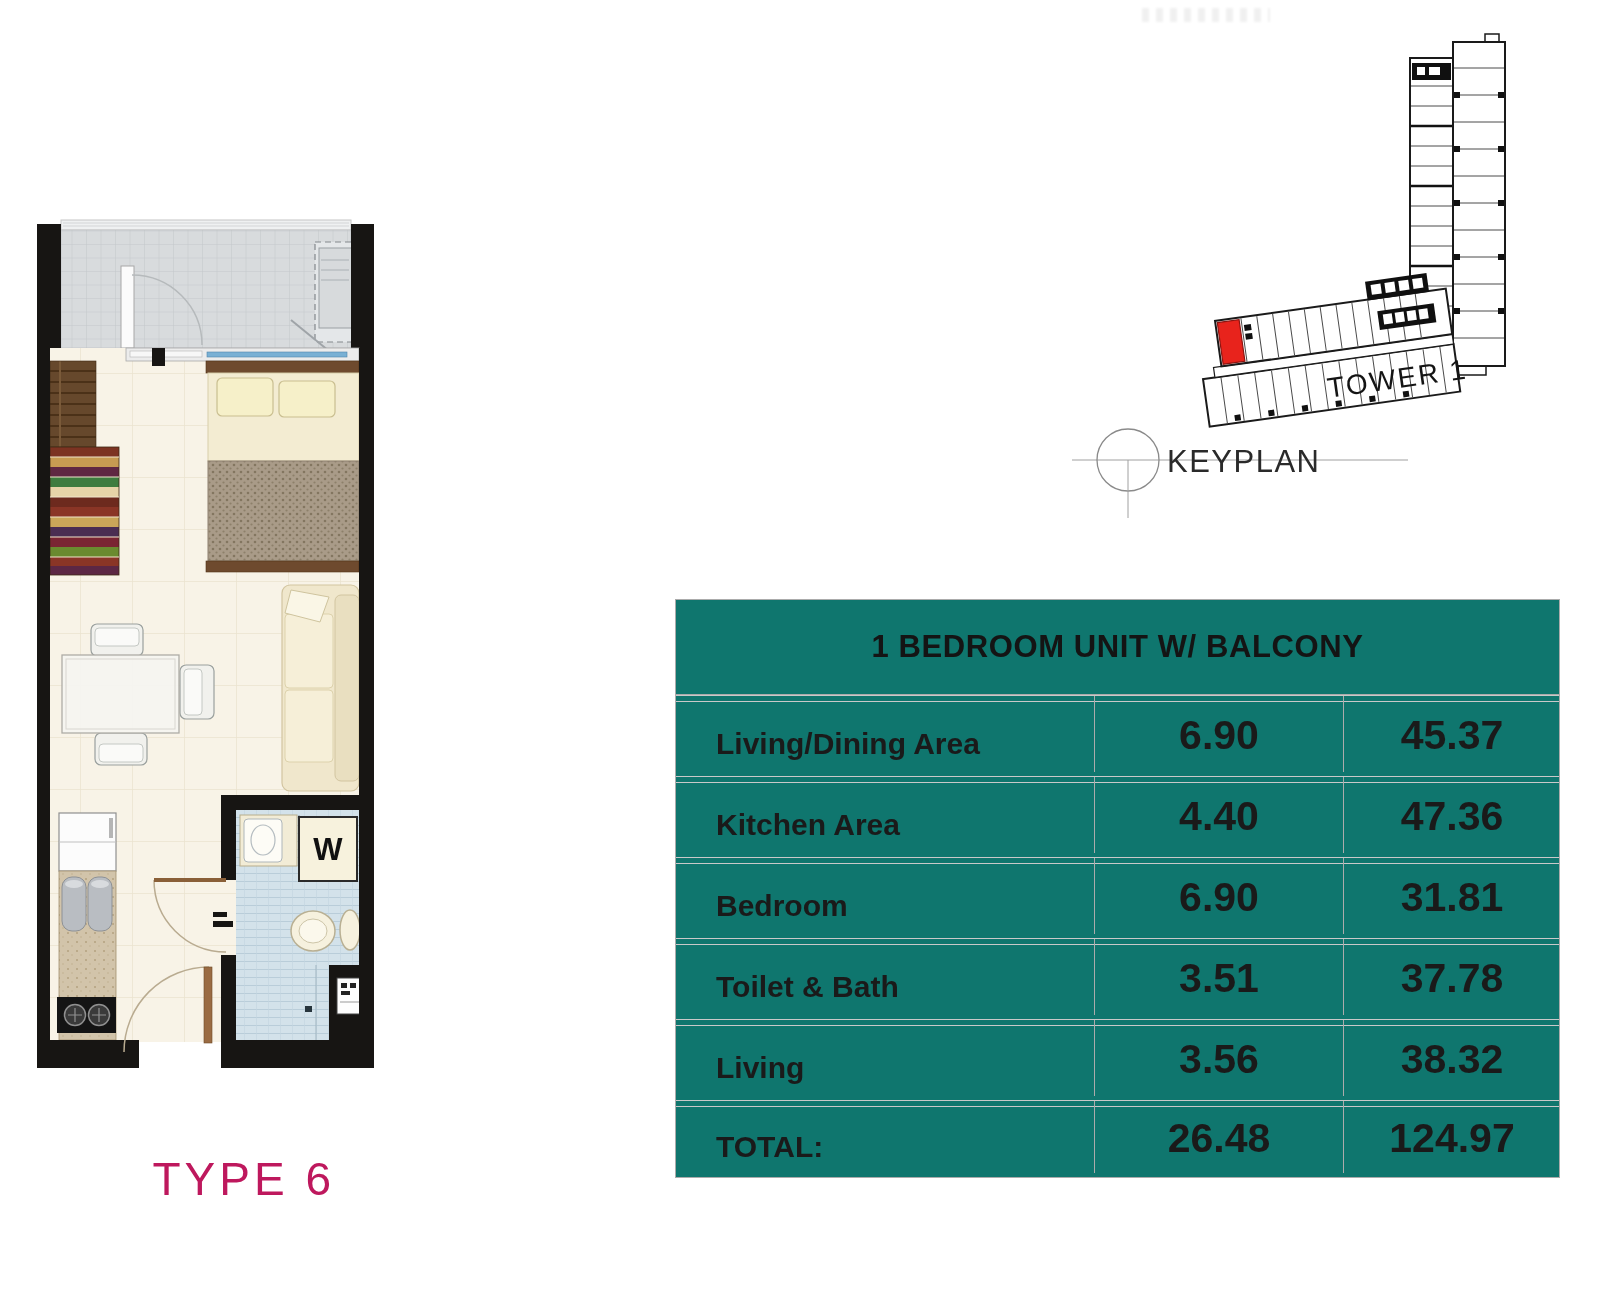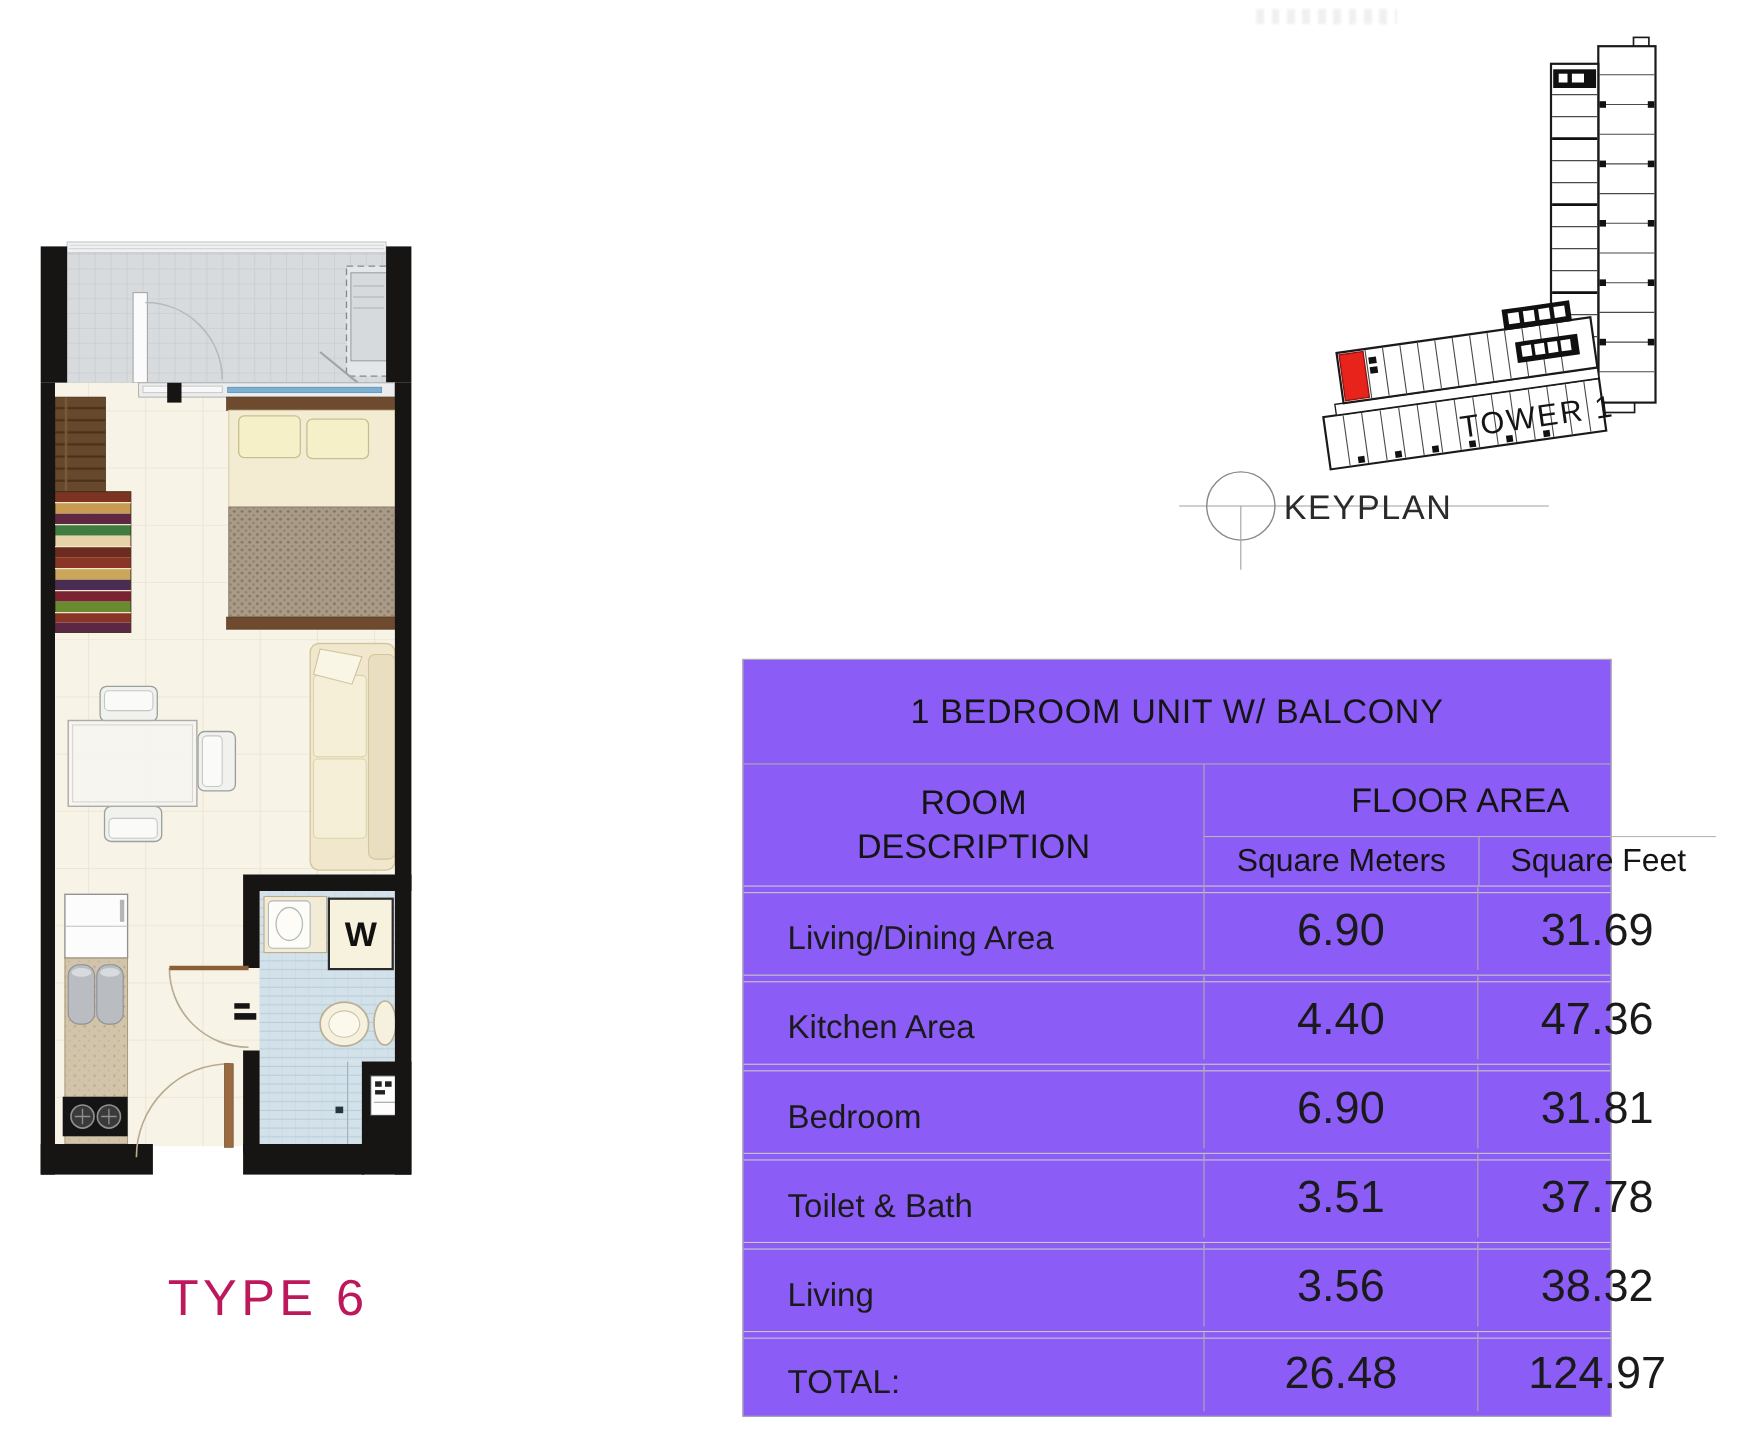--- a/index.html
+++ b/index.html
@@ -22,22 +22,22 @@
   }
   
   .keyplan-svg { position:absolute; left:1060px; top:28px; }
   .scan-artifact {
     position:absolute; left:1142px; top:8px; width:128px; height:14px;
     background: repeating-linear-gradient(90deg,#bfbfbf 0 7px,#ffffff00 7px 14px);
     opacity:.22; filter: blur(1px);
   }
   
   .area-table {
-    position:absolute; left:675px; top:599px; width:790px;
-    border:1px solid #ababab; background:#8b5cf6;
+    position:absolute; left:675px; top:599px; width:885px;
+    border:1px solid #ababab; background:#0f766e;font-weight:bold;
   }
   .t-title {
     height:95px; display:flex; align-items:center; justify-content:center;
     font-size:31px; letter-spacing:.6px; border-bottom:1px solid #ababab;
     color:#141414;
   }
   .t-header { display:grid; grid-template-columns:418px 466px; }
   .room-head {
     height:110px; display:flex; align-items:center; justify-content:center;
     text-align:center; font-size:31px; line-height:1.3; padding:0 92px;
@@ -326,40 +326,30 @@
       <path d="M12 432H348" stroke="#a0a0a0" stroke-width="1"></path>
       <circle cx="68" cy="432" r="31" fill="none" stroke="#8a8a8a" stroke-width="1.3"></circle>
       <path d="M68 432V490" stroke="#a0a0a0" stroke-width="1"></path>
     </g>
     <text x="107" y="444" font-size="31" letter-spacing="1.5" fill="#2a2a2a" font-family="Liberation Sans, sans-serif">KEYPLAN</text>
   </svg>
 
   <div class="area-table">
     <div class="t-title">1 BEDROOM UNIT W/ BALCONY</div>
 
-    <div class="t-header">
-      <div class="room-head">ROOM DESCRIPTION</div>
-      <div class="fa-col">
-        <div class="fa-head">FLOOR AREA</div>
-        <div class="sub-grid">
-          <div class="sub">Square Meters</div>
-          <div class="sub sub-right">Square Feet</div>
-        </div>
-      </div>
-    </div>
 
     <div class="t-gap">
       <div class="gc"></div>
         <div class="gc vline"></div>
         <div class="gc vline"></div>
     </div>
     <div class="t-row">
       <div class="room-cell">Living/Dining Area</div>
       <div class="num-cell vline">6.90</div>
-      <div class="num-cell vline">31.69</div>
+      <div class="num-cell vline">45.37</div>
     </div>
 
     <div class="t-gap">
       <div class="gc"></div>
         <div class="gc vline"></div>
         <div class="gc vline"></div>
     </div>
     <div class="t-row">
       <div class="room-cell">Kitchen Area</div>
       <div class="num-cell vline">4.40</div>

